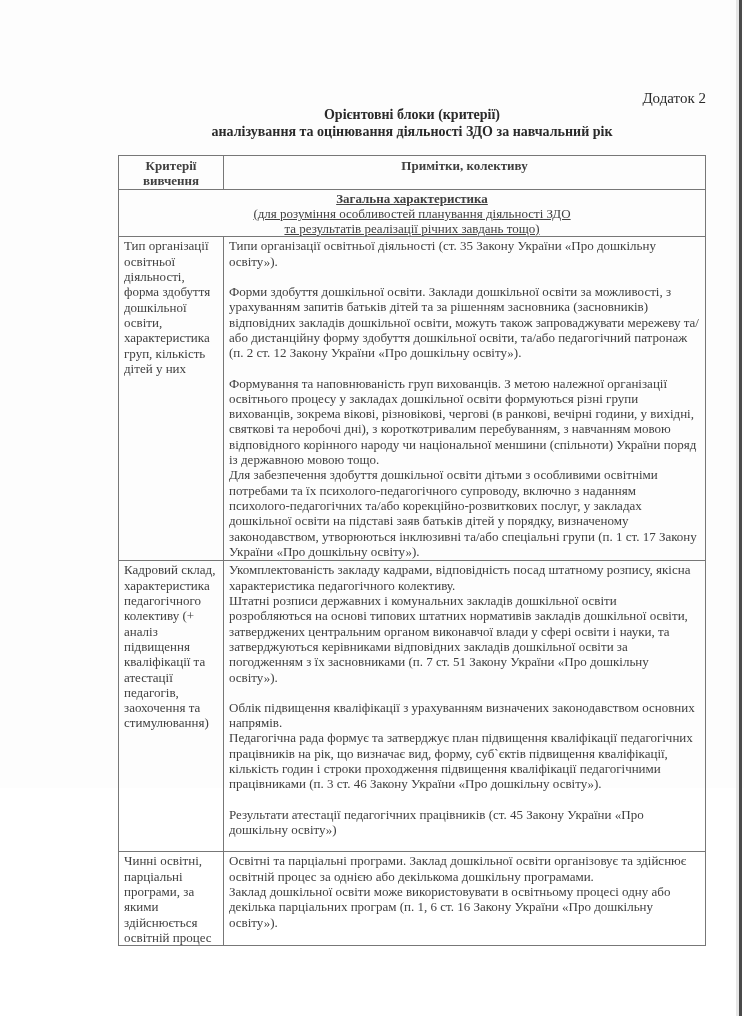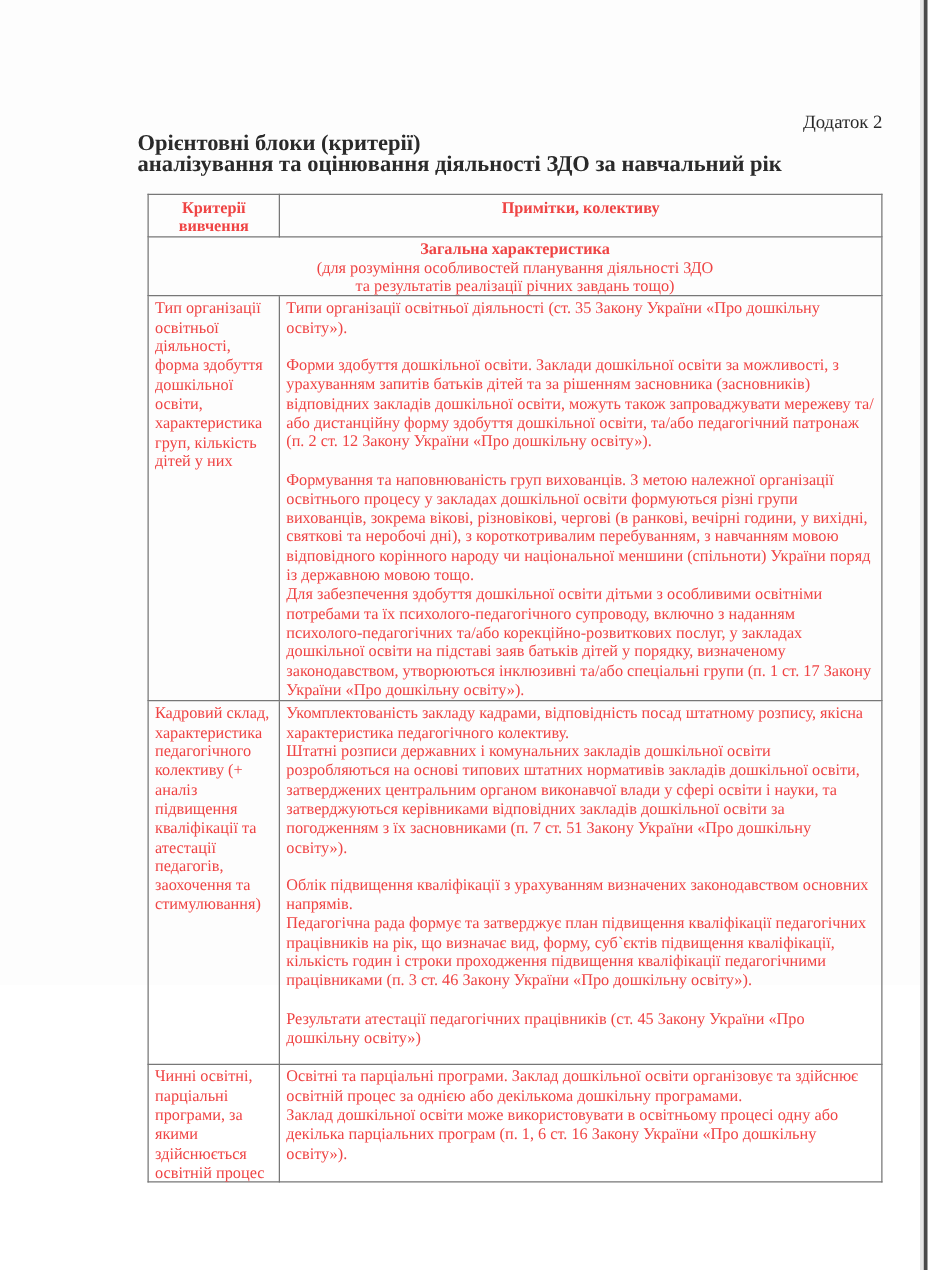--- a/index.html
+++ b/index.html
@@ -42,51 +42,52 @@
     top: 89px;
     right: 38px;
     font-size: 15px;
     line-height: 18px;
   }
   .title {
     position: absolute;
     top: 106px;
     left: 110px;
     width: 604px;
-    text-align: left;
+    text-align: center;
     font-weight: bold;
-    font-size: 18px;
+    font-size: 14px;
     line-height: 17px;
   }
   table.criteria {
     position: absolute;
     top: 155px;
     left: 118px;
     width: 588px;
     border-collapse: collapse;
     font-size: 13px;
     line-height: 15.3px;
-    color: #ef4444;
+    color: #404040;
   }
   table.criteria td, table.criteria th {
     border: 1px solid #777;
     vertical-align: top;
     padding: 1px 5px 0 5px;
   }
   table.criteria th {
     font-weight: bold;
     text-align: center;
     padding-top: 2px;
   }
   .col-left { width: 94px; }
   .h-row { height: 31px; }
   .section-row td {
     text-align: center;
     padding-top: 2px;
     height: 41px;
+    text-decoration: underline;
   }
   .section-title { font-weight: bold; }
   .row1 td { height: 322px; }
   .row2 td { height: 289px; }
   .row3 td { height: 91px; }
   .para { margin: 0; }
   .gap { height: 15px; }
   .b { font-weight: normal; }
 </style>
 </head>

